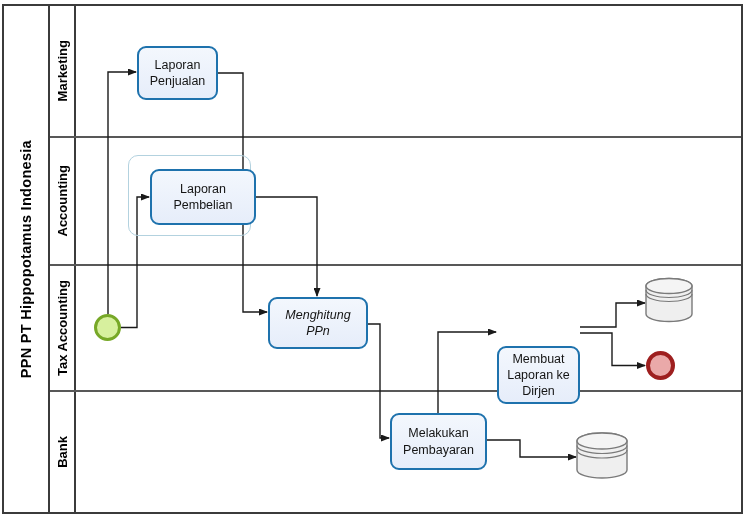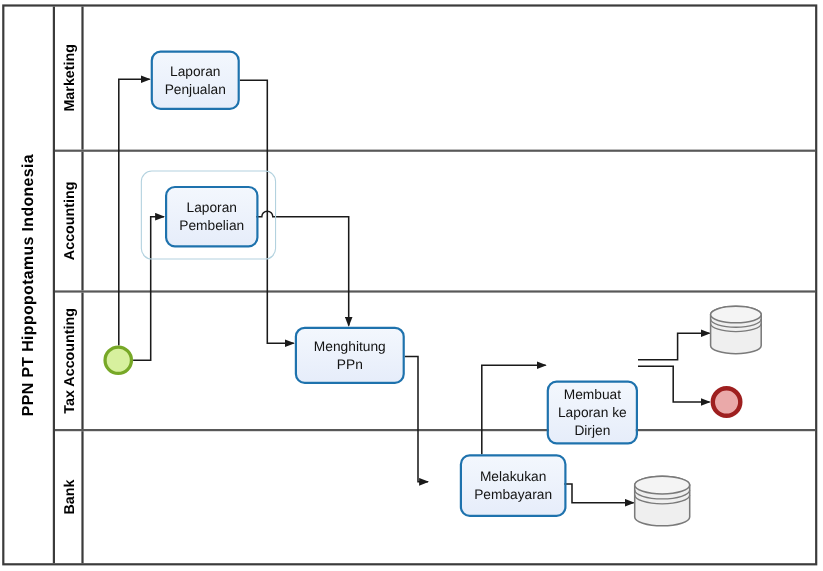--- a/index.html
+++ b/index.html
@@ -115,19 +115,19 @@
     <path class="store-body" d="M577,441 v29 a25,8 0 0 0 50,0 v-29 a25,8 0 0 0 -50,0 z"></path>
     <ellipse class="store-top" cx="602" cy="441" rx="25" ry="8"></ellipse>
     <path class="store-ring" d="M577,445.5 a25,8 0 0 0 50,0"></path>
     <path class="store-ring" d="M577,450 a25,8 0 0 0 50,0"></path>
   </g>
 </svg>
 
 <div class="group-box" style="left:128px; top:155px; width:123px; height:81px;"></div>
 
 <div class="task" style="left:137px; top:46px; width:81px; height:54px;">Laporan Penjualan</div>
-<div class="task" style="left:150px; top:169px; width:85px; height:56px;">Laporan Pembelian</div>
-<div class="task" style="left:268px; top:297px; width:100px; height:52px;">Menghitung PPn</div>
+<div class="task" style="left:150px; top:169px; width:106px; height:56px;">Laporan Pembelian</div>
+<div class="task" style="left:268px; top:297px; width:100px; height:52px;font-style:italic;">Menghitung PPn</div>
 <div class="task" style="left:497px; top:302px; width:83px; height:58px;margin-top:44px;">Membuat Laporan ke Dirjen</div>
-<div class="task" style="left:390px; top:413px; width:97px; height:57px;margin-left:28px;">Melakukan Pembayaran</div>
+<div class="task" style="left:390px; top:413px; width:97px; height:57px;">Melakukan Pembayaran</div>
 
 <div class="event start" style="left:94px; top:314px; width:27px; height:27px;"></div>
 <div class="event end" style="left:646px; top:351px; width:29px; height:29px;"></div>
 
 </body></html>

